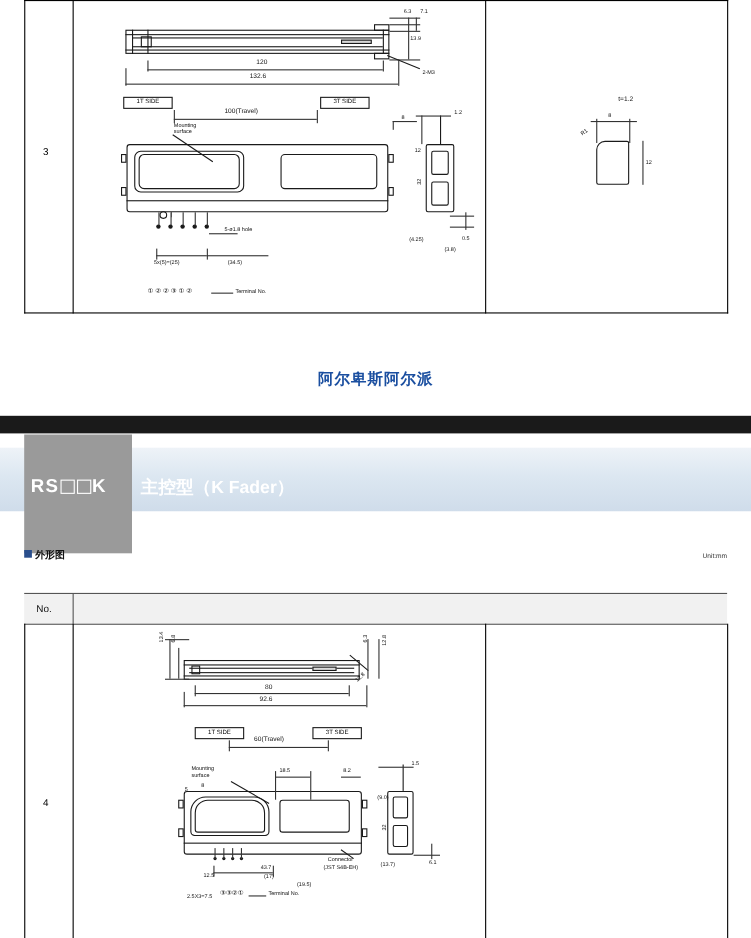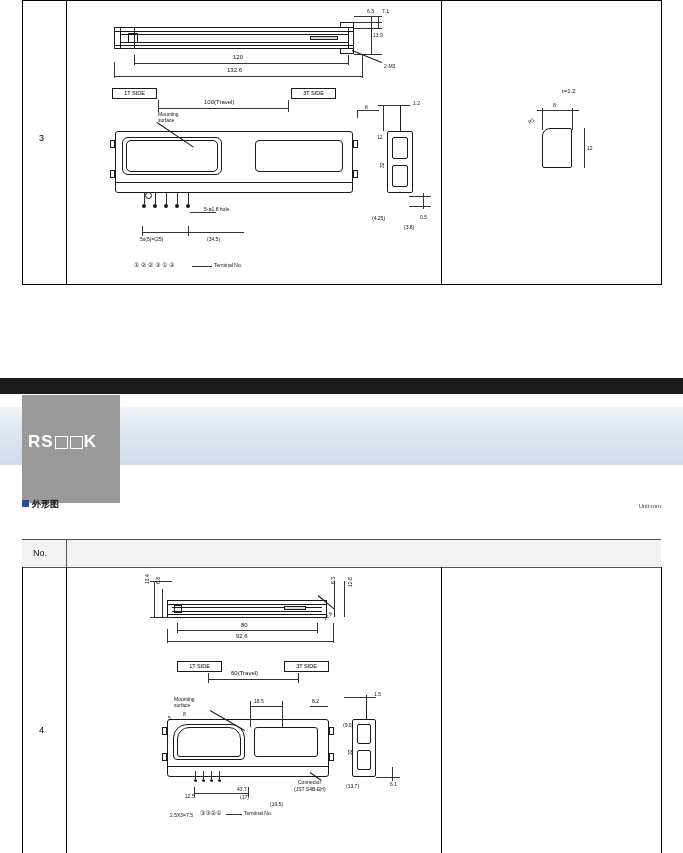--- a/index.html
+++ b/index.html
@@ -193,28 +193,30 @@
       <div class="ln hl thin" style="left:515px;top:110px;width:42px;"></div>
       <div class="ln vl thin" style="left:520px;top:108px;height:22px;"></div>
       <div class="ln vl thin" style="left:550px;top:108px;height:22px;"></div>
       <div class="lbl" style="left:531px;top:102px;">8</div>
       <div class="ln vl thin" style="left:562px;top:128px;height:40px;"></div>
       <div class="lbl" style="left:565px;top:145px;">12</div>
       <div class="lbl" style="left:505px;top:120px;transform:rotate(-35deg);transform-origin:left top;">R1</div>
     </div>
   </div>
 
+  <div class="brand">阿尔卑斯阿尔派</div>
 
   <div class="band"></div>
   <div class="titlestrip"></div>
   <div class="titlestrip2"></div>
   <div class="greybox"></div>
   <div class="code">
     <span>RS</span><span class="sq"></span><span class="sq"></span><span>K</span>
   </div>
+  <div class="ttl">主控型（K Fader）</div>
 
   <div class="sect">
     <span class="mark"></span><span>外形图</span>
   </div>
   <div class="unit">Unit:mm</div>
   <div class="hdr-band"></div>
   <div class="hdr-line"></div>
   <div class="hdr-line2"></div>
   <div class="hdr-v1"></div>
   <div class="hdr-no">No.</div>

